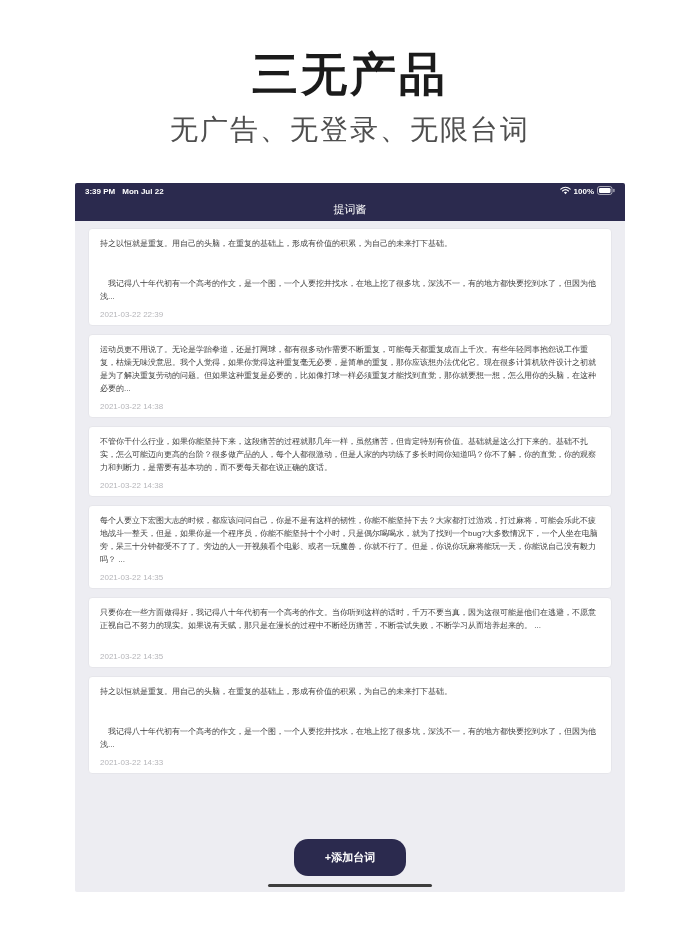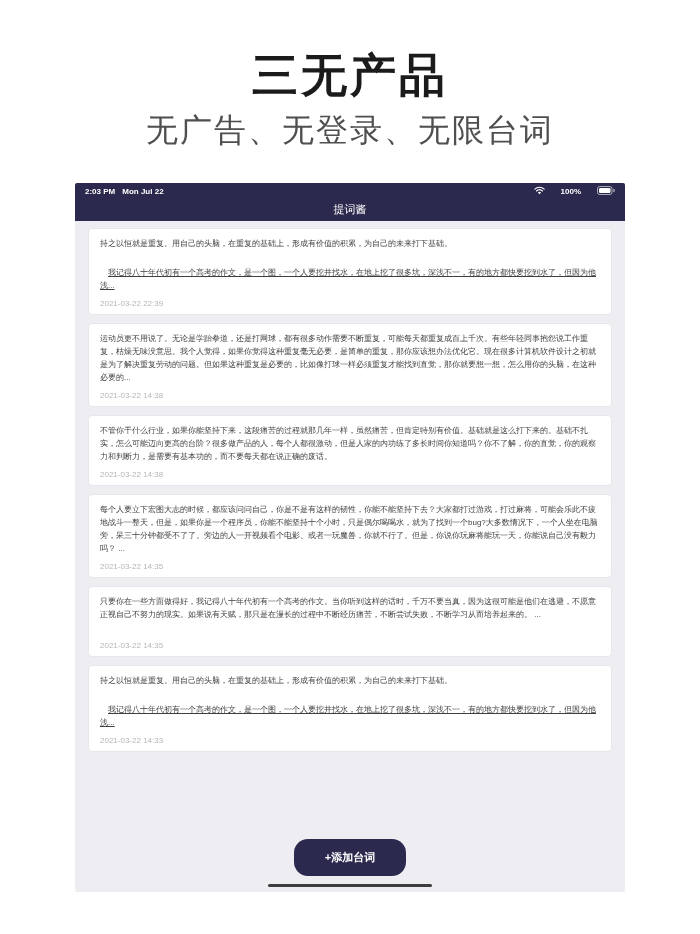--- a/index.html
+++ b/index.html
@@ -5,47 +5,47 @@
   :root{
     --navy:#2b2a4e; --app-bg:#ededf2; --card-border:#e6e6eb;
     --text:#3f3f3f; --timestamp:#b6b6ba; --title:#1b1b1b; --subtitle:#4f4f4f;
   }
   *{box-sizing:border-box;}
   html,body{margin:0;padding:0;}
   body{
     width:700px;height:934px;background:#ffffff;overflow:hidden;position:relative;
     font-family:"Liberation Sans","DejaVu Sans",sans-serif;
   }
-  .hero{padding-top:50px;text-align:center;}
+  .hero{padding-top:50px;text-align:center;font-family:Liberation Serif, serif;}
   .hero-title{font-size:46px;line-height:50px;font-weight:700;color:var(--title);letter-spacing:3px;}
-  .hero-subtitle{margin-top:16px;font-size:32px;line-height:28px;color:var(--subtitle);letter-spacing:2px;}
+  .hero-subtitle{margin-top:16px;font-size:28px;line-height:28px;color:var(--subtitle);letter-spacing:2px;}
 
   .device{
     position:absolute;left:75px;top:183px;width:550px;height:709px;
     background:var(--app-bg);border-radius:2px;overflow:hidden;
   }
   .statusbar{
     height:17px;background:var(--navy);color:#fff;
     display:flex;align-items:center;justify-content:space-between;
     padding:0 10px;font-size:8px;font-weight:700;
   }
   .statusbar .left span{margin-right:7px;}
-  .statusbar .right{display:flex;align-items:center;gap:16px;}
+  .statusbar .right{display:flex;align-items:center;gap:3px;}
   .navbar{
     height:21px;background:var(--navy);color:#fff;text-align:center;
     font-size:11px;font-weight:400;line-height:19px;
   }
   .content{height:574px;padding:7px 13px 0;position:relative;}
   .card{
     background:#fff;border:1px solid var(--card-border);border-radius:4px;
     padding:8px 11px 4px;margin-bottom:8px;
     font-size:8px;line-height:13px;color:var(--text);
   }
   .card p{margin:0;}
-  .card p + p{margin-top:16px;text-indent:1em;text-decoration:underline;}
+  .card p + p{margin-top:27px;text-indent:1em;}
   .card .timestamp{margin-top:5px;font-size:8px;color:var(--timestamp);}
   .card.tall .timestamp{margin-top:18px;}
 
   .add-btn{
     position:absolute;left:50%;transform:translateX(-50%);bottom:16px;
     width:112px;height:37px;border-radius:14px;border:none;
     background:var(--navy);color:#fff;font-size:11px;font-weight:700;
     font-family:inherit;cursor:pointer;
   }
   .home-indicator{
@@ -57,21 +57,21 @@
 <body>
 
 <div class="hero">
   <div class="hero-title">三无产品</div>
   <div class="hero-subtitle">无广告、无登录、无限台词</div>
 </div>
 
 <div class="device">
   <div class="statusbar">
     <div class="left">
-      <span>2:03 PM</span><span>Mon Jul 22</span>
+      <span>3:39 PM</span><span>Mon Jul 22</span>
     </div>
     <div class="right">
       <span>
         <svg width="11" height="9" viewBox="0 0 11 9">
           <path d="M0.8 3.1 a7 7 0 0 1 9.4 0" stroke="#ffffff" stroke-width="1.1" fill="none" stroke-linecap="round"></path>
           <path d="M2.5 5.0 a4.4 4.4 0 0 1 6.0 0" stroke="#ffffff" stroke-width="1.1" fill="none" stroke-linecap="round"></path>
           <path d="M5.5 8.2 L3.9 6.5 a2.3 2.3 0 0 1 3.2 0 Z" fill="#ffffff"></path>
         </svg>
       </span>
       <span>100%</span>

